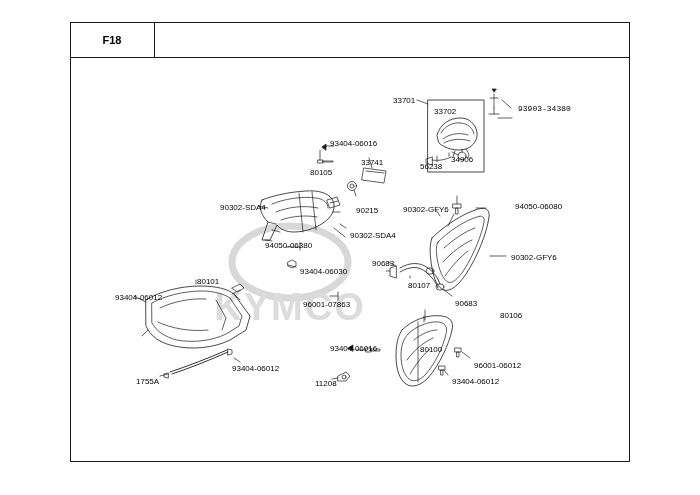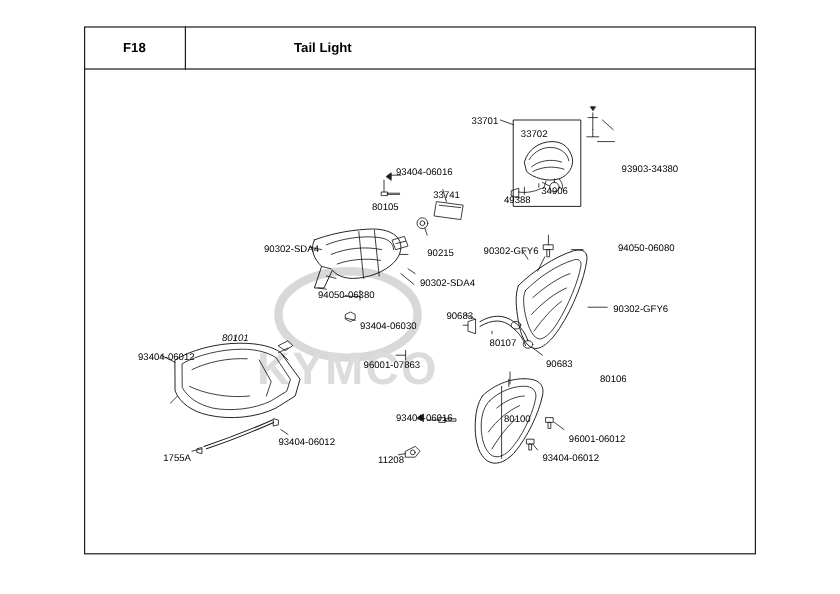--- a/index.html
+++ b/index.html
@@ -94,21 +94,20 @@
 </style>
 </head>
 <body>
 
 <div id="page">
 
   <div class="frame"></div>
 
   <div class="title-box">
     <div class="title-cell-code">F18</div>
-    <div class="title-cell-name">Tail Light</div>
   </div>
 
   <svg class="svg-layer wm" viewBox="0 0 700 495">
     <ellipse cx="290" cy="262" rx="58" ry="36" fill="none" stroke="#d8d8d8" stroke-width="7"></ellipse>
     <path d="M252 247 C 262 236, 318 236, 328 248" fill="none" stroke="#ffffff" stroke-width="9"></path>
     <text x="290" y="320" text-anchor="middle" font-family="Liberation Sans, sans-serif" font-size="38" font-weight="bold" fill="#dcdcdc" letter-spacing="2">KYMCO</text>
   </svg>
 
   <svg class="svg-layer" viewBox="0 0 700 495">
     <g stroke="#1a1a1a" fill="none" stroke-width="0.7" stroke-linejoin="round" stroke-linecap="round">
@@ -277,39 +276,39 @@
       <path d="M338 292 l 0 8"></path>
 
       <path d="M346 228 L 340 224"></path>
 
       <path d="M436 210 L 440 216"></path>
     </g>
   </svg>
 
   <div class="lbl" style="left:393px; top:96px;">33701</div>
   <div class="lbl" style="left:434px; top:107px;">33702</div>
-  <div class="lbl" style="left:518px; top:136px;">93903-34380</div>
-  <div class="lbl" style="left:420px; top:162px;">49388</div>
+  <div class="lbl" style="left:518px; top:104px;font-family:Liberation Mono, monospace;">93903-34380</div>
+  <div class="lbl" style="left:420px; top:162px;">56238</div>
   <div class="lbl" style="left:451px; top:155px;">34906</div>
   <div class="lbl" style="left:330px; top:139px;">93404-06016</div>
   <div class="lbl" style="left:310px; top:168px;">80105</div>
   <div class="lbl" style="left:361px; top:158px;">33741</div>
   <div class="lbl" style="left:220px; top:203px;">90302-SDA4</div>
   <div class="lbl" style="left:356px; top:206px;">90215</div>
   <div class="lbl" style="left:403px; top:205px;">90302-GFY6</div>
   <div class="lbl" style="left:515px; top:202px;">94050-06080</div>
   <div class="lbl" style="left:350px; top:231px;">90302-SDA4</div>
   <div class="lbl" style="left:265px; top:241px;">94050-06380</div>
   <div class="lbl" style="left:511px; top:253px;">90302-GFY6</div>
   <div class="lbl" style="left:300px; top:267px;">93404-06030</div>
   <div class="lbl" style="left:372px; top:259px;">90683</div>
   <div class="lbl" style="left:408px; top:281px;">80107</div>
   <div class="lbl" style="left:455px; top:299px;">90683</div>
   <div class="lbl" style="left:500px; top:311px;">80106</div>
-  <div class="lbl" style="left:185px; top:277px;font-style:italic;">80101</div>
+  <div class="lbl" style="left:197px; top:277px;">80101</div>
   <div class="lbl" style="left:115px; top:293px;">93404-06012</div>
   <div class="lbl" style="left:303px; top:300px;">96001-07863</div>
   <div class="lbl" style="left:420px; top:313px;margin-top:32px;">80100</div>
   <div class="lbl" style="left:330px; top:344px;">93404-06016</div>
   <div class="lbl" style="left:474px; top:361px;">96001-06012</div>
   <div class="lbl" style="left:232px; top:364px;">93404-06012</div>
   <div class="lbl" style="left:136px; top:377px;">1755A</div>
   <div class="lbl" style="left:315px; top:379px;">11208</div>
   <div class="lbl" style="left:452px; top:377px;">93404-06012</div>
 

